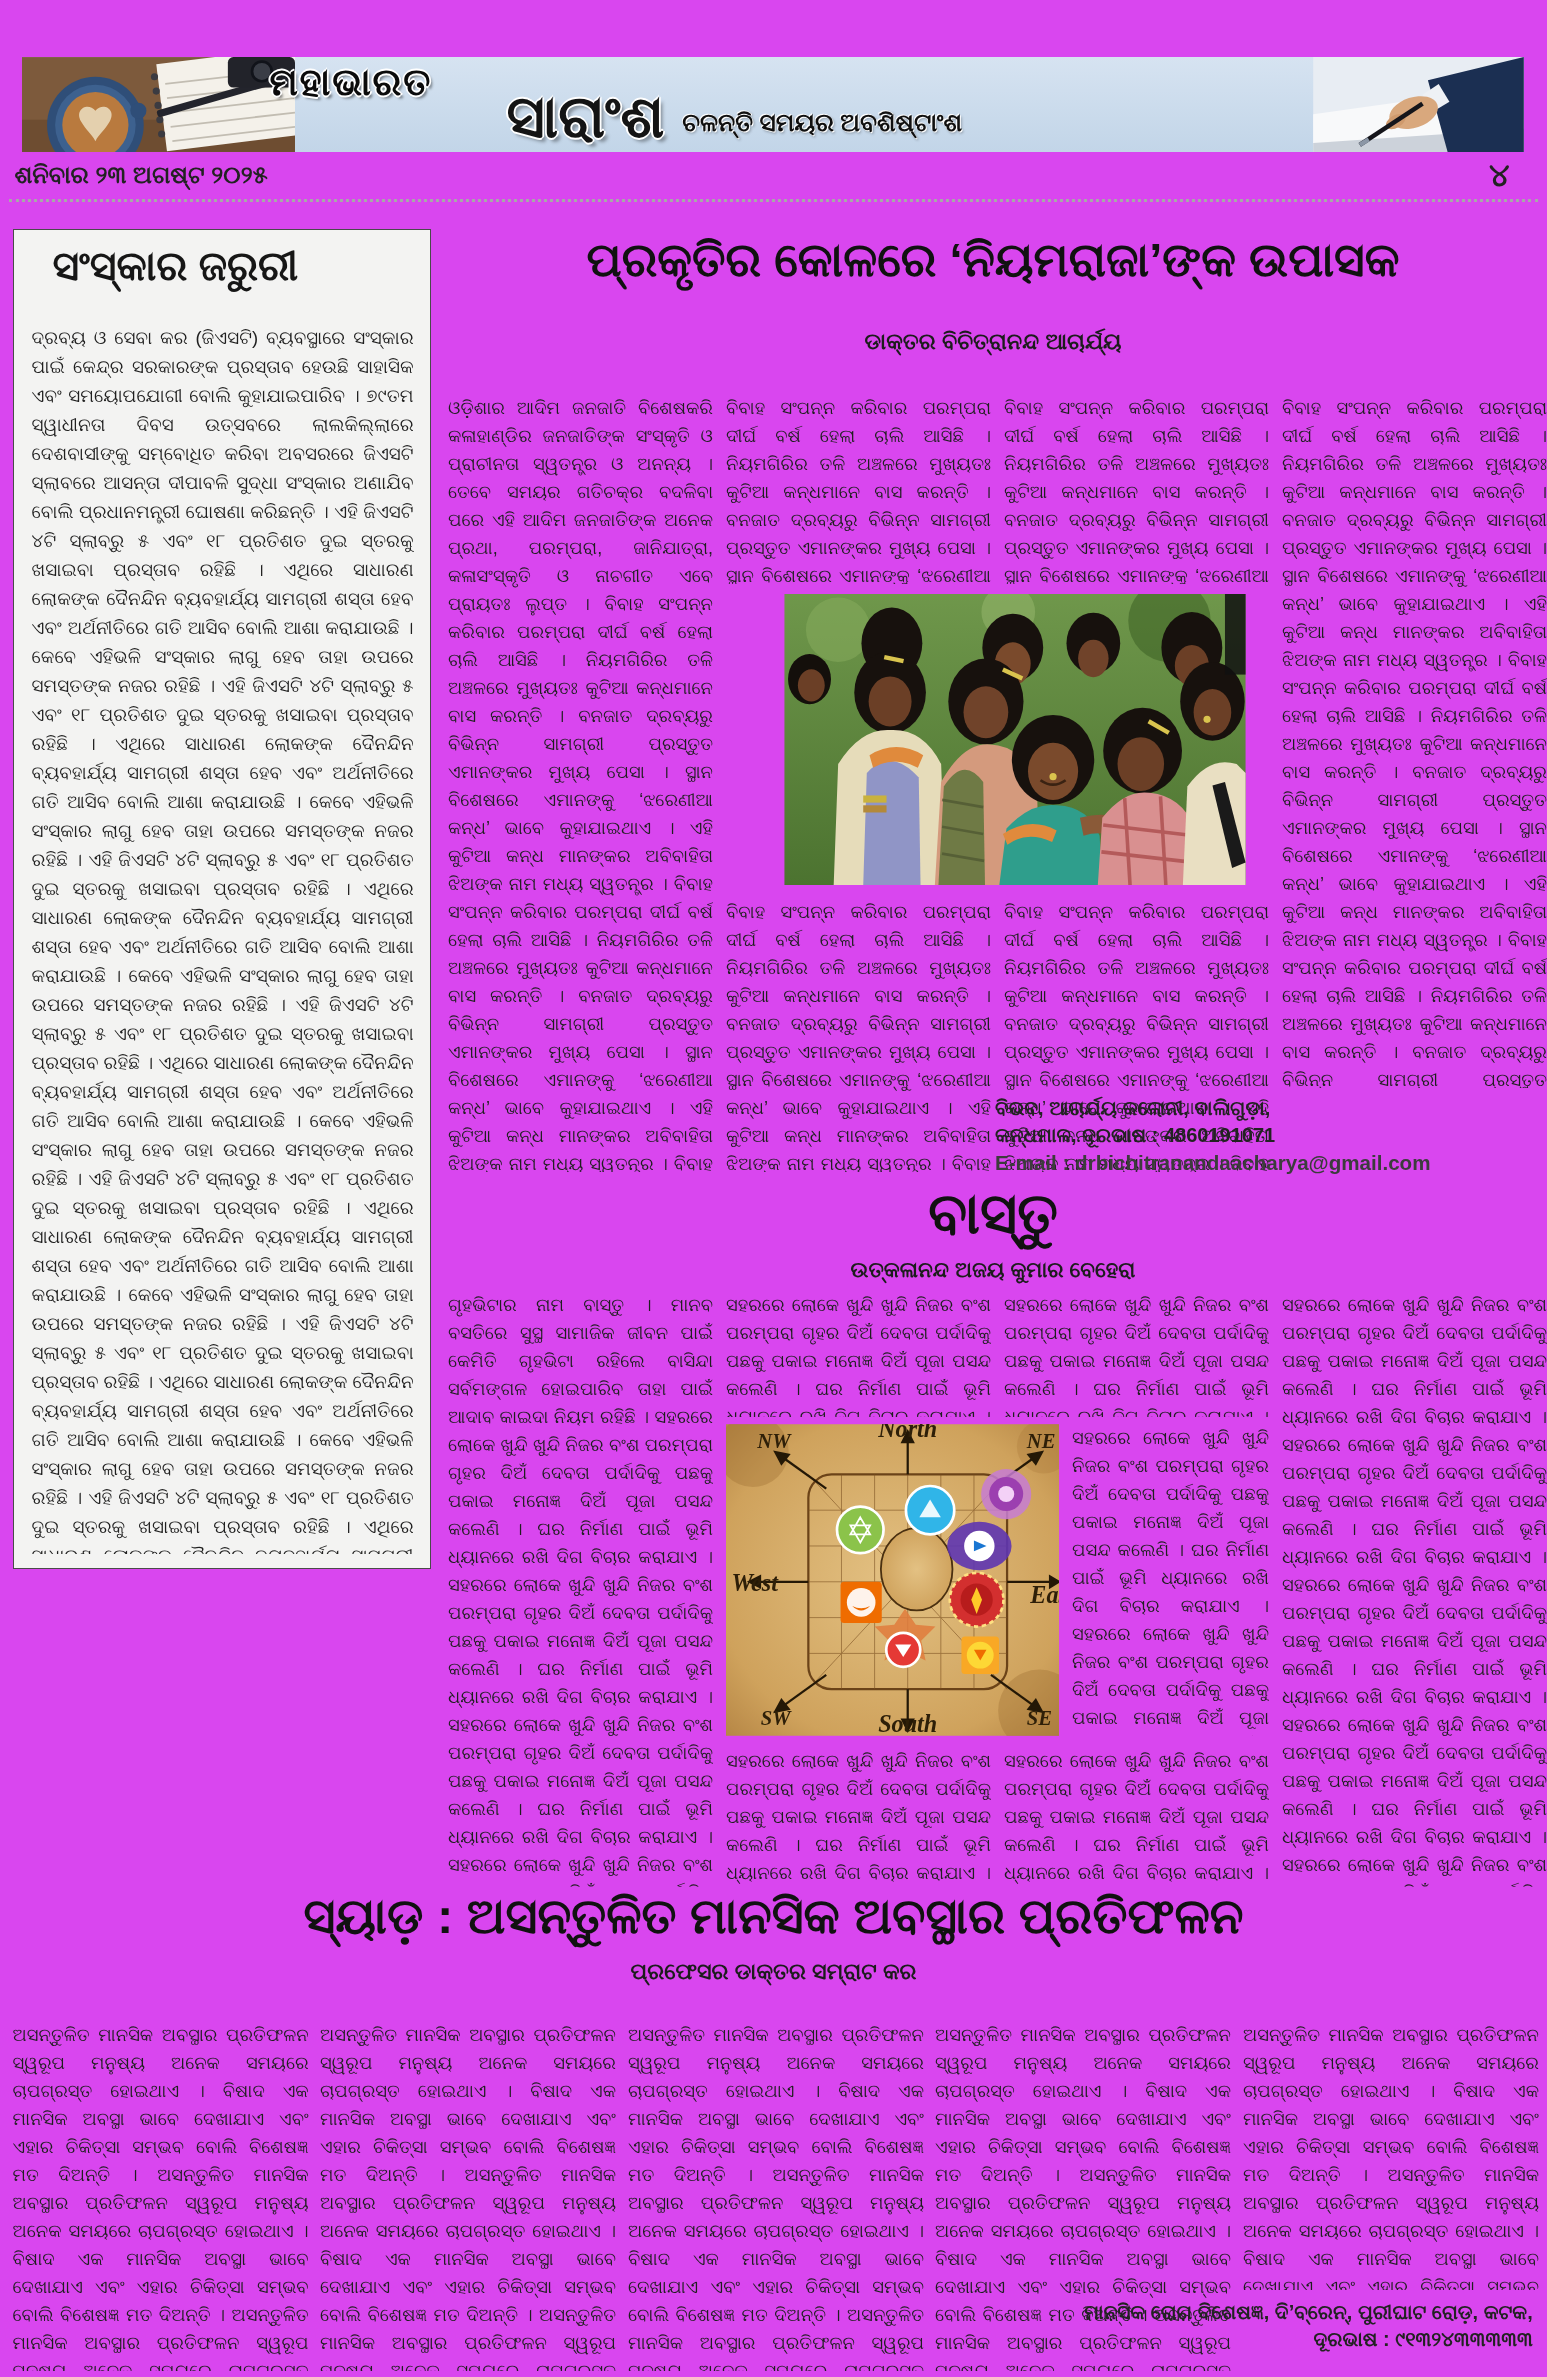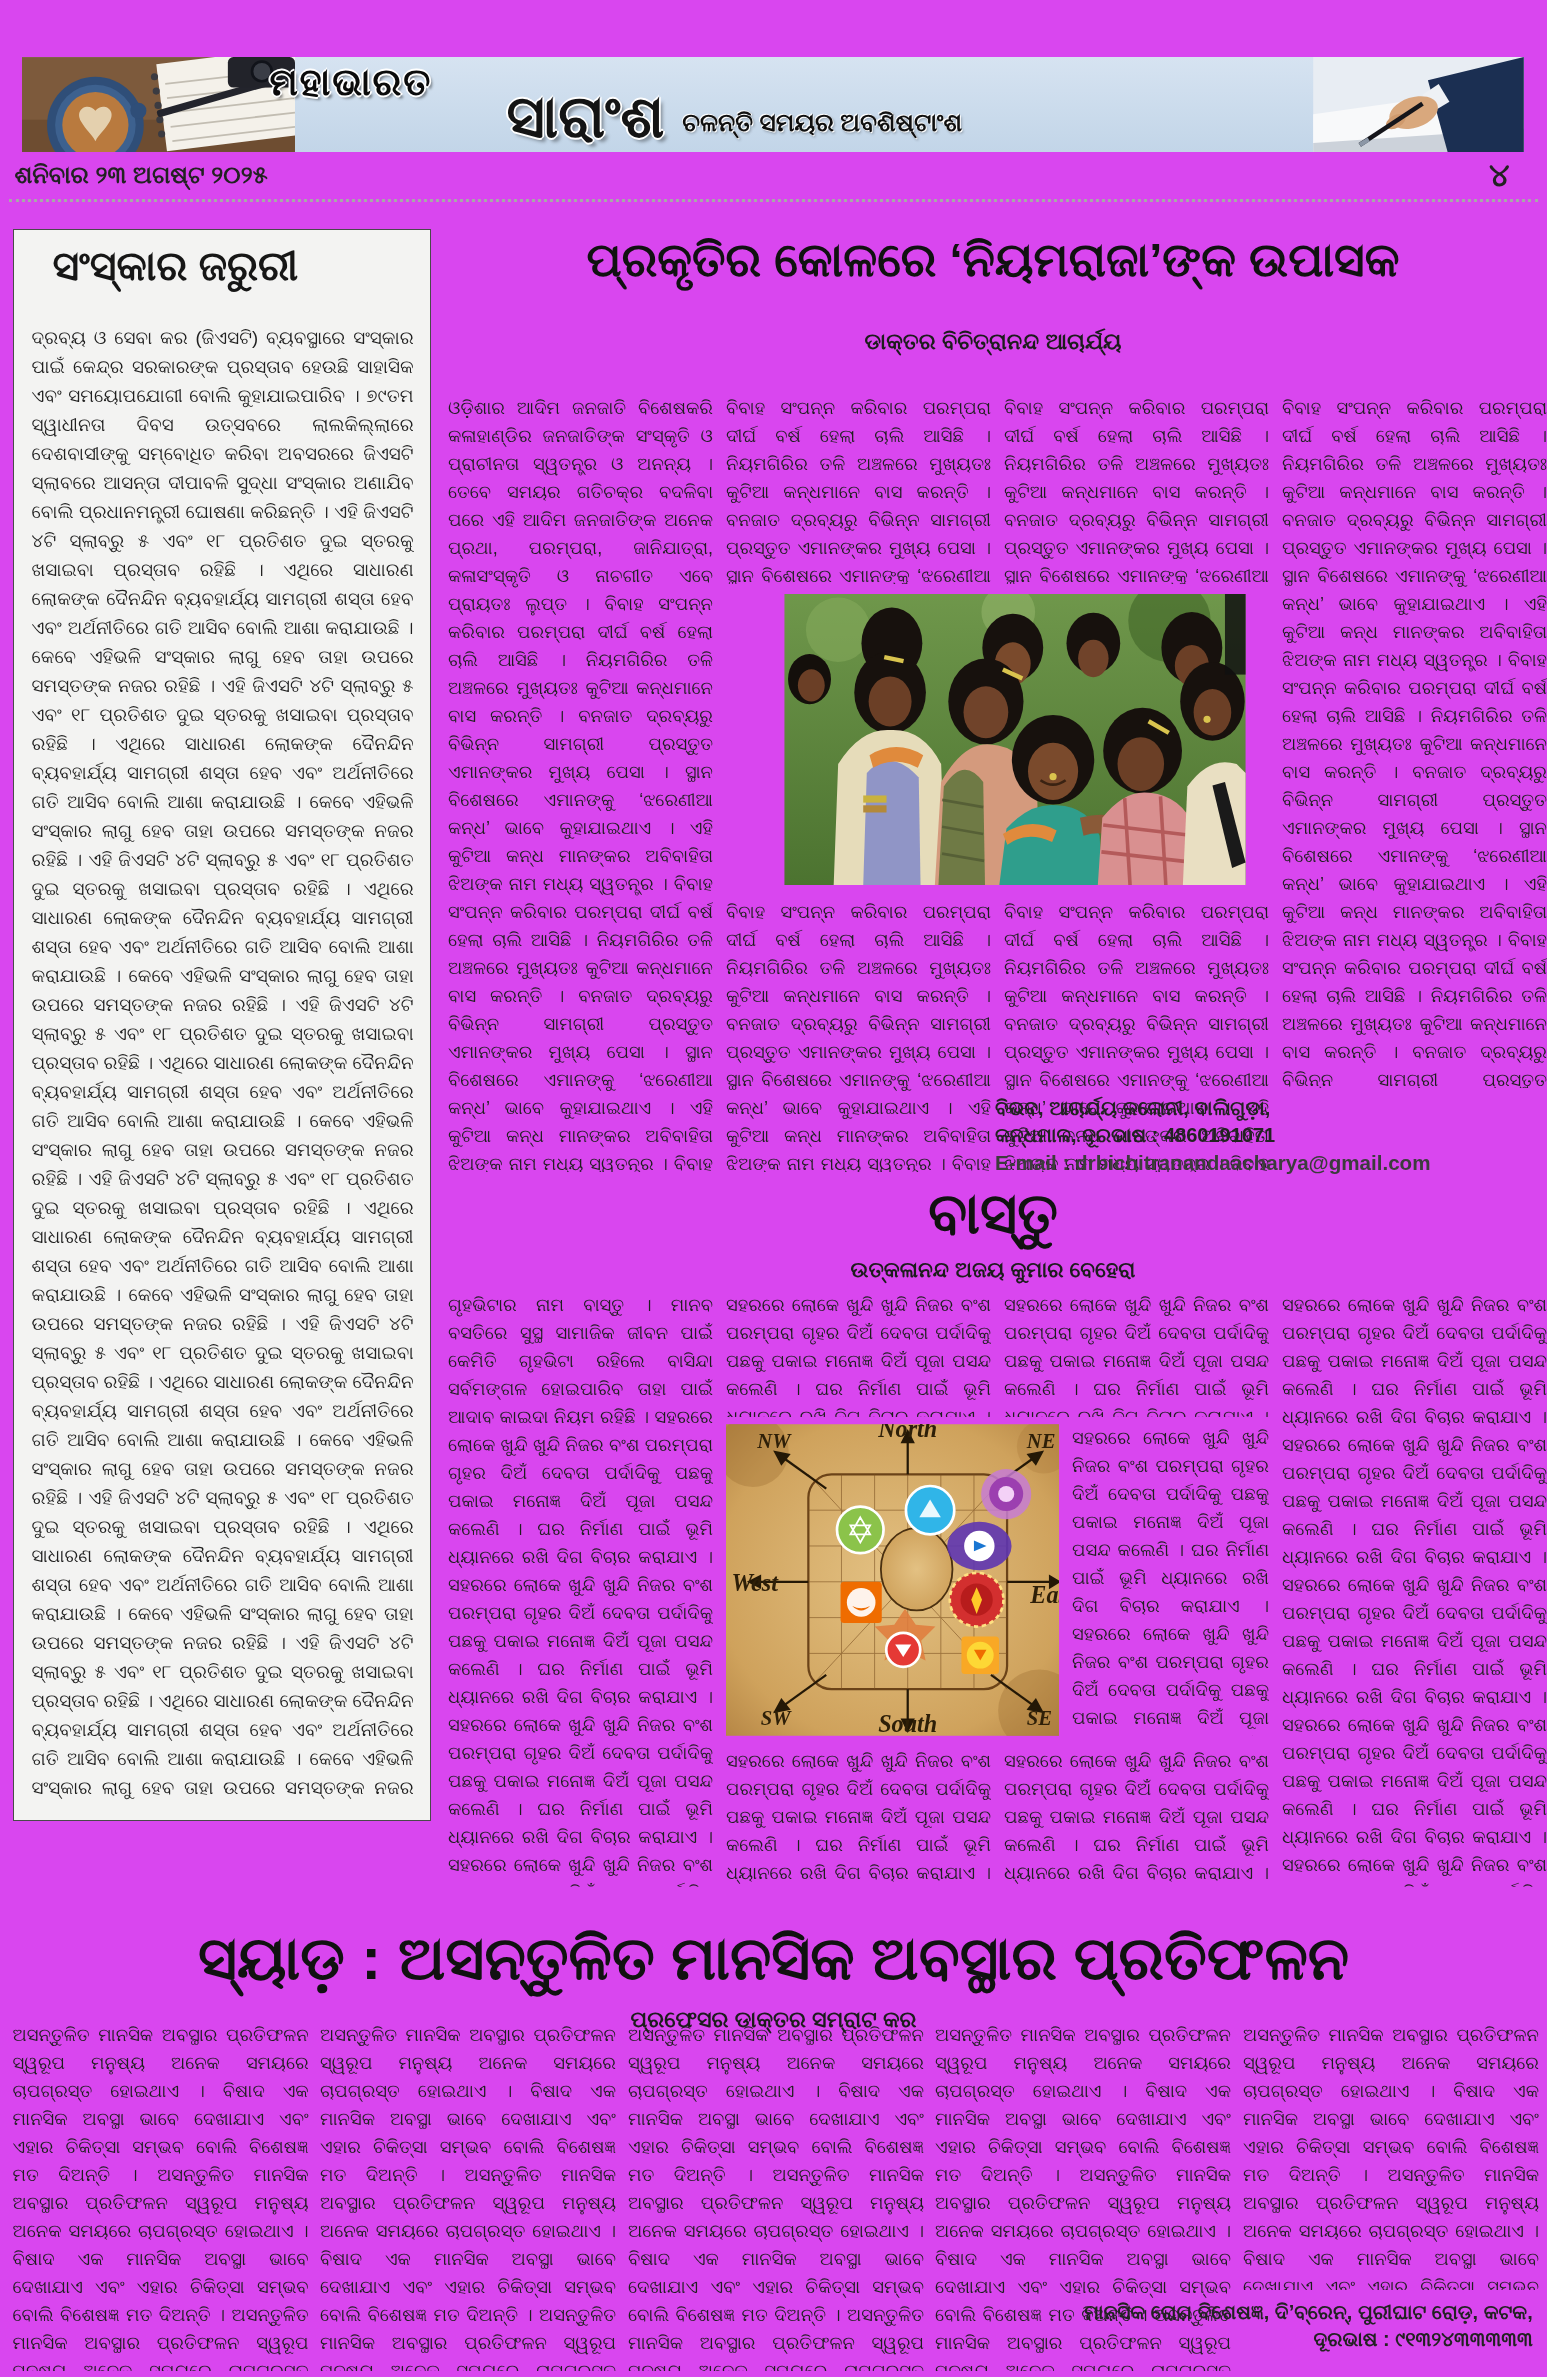--- a/index.html
+++ b/index.html
@@ -25,21 +25,21 @@
   .date-text{position:absolute;left:1.8px;top:0;font-size:24px;font-weight:700;color:#222;}
   .page-num{position:absolute;right:25px;top:-3.6px;font-size:32px;font-weight:700;color:#222;}
   .dotline{position:absolute;left:9px;right:9px;top:199px;border-top:3.6px dotted #a8a8a8;}
 
   
   .headline{margin:0;text-align:center;font-weight:700;color:#111;}
   .byline{margin:0;text-align:center;font-weight:700;color:#1c1c1c;}
   .col{position:absolute;overflow:hidden;text-align:justify;font-size:18px;line-height:28px;color:#1f1f1f;}
 
   
-  .editorial{position:absolute;left:12.6px;top:229px;width:418px;height:1592px;
+  .editorial{position:absolute;left:12.6px;top:229px;width:418px;height:1340px;
              background:#f3f3f2;border:1.8px solid #4a4a4a;box-sizing:border-box;}
   .editorial h2{margin:12.6px 0 5.4px 39px;font-size:41px;font-weight:700;color:#161616;}
   .editorial .ed-body{position:absolute;left:18px;right:16px;top:93px;bottom:14.3px;
              overflow:hidden;text-align:justify;font-size:18.4px;line-height:29px;color:#1f1f1f;}
 
   
   .main-article{position:absolute;left:439px;top:231px;width:1108px;height:943px;}
   .main-article .headline{font-size:47px;line-height:1.25;}
   .main-article .byline{margin-top:39px;font-size:22.4px;}
   .photo{position:absolute;left:345px;top:363px;width:462px;height:291px;}
@@ -48,21 +48,21 @@
   .sig-email{font-weight:700;color:#3c3c3c;font-size:20.6px;}
 
   
   .vastu{position:absolute;left:439px;top:1180px;width:1108px;height:708px;}
   .vastu .headline{font-size:57px;}
   .vastu .byline{margin-top:10.8px;font-size:21.5px;}
   .diagram{position:absolute;left:287px;top:244px;width:333px;height:312px;}
 
   
   .bottom-article{position:absolute;left:0;top:1888px;width:1547px;height:489px;}
-  .bottom-article .headline{font-size:60px;margin-top:36px;}
+  .bottom-article .headline{font-size:49px;}
   .bottom-article .byline{margin-top:12.6px;font-size:22.4px;}
   .bottom-sig{position:absolute;right:14.3px;top:411px;width:466px;text-align:right;
               font-size:20px;line-height:27px;font-weight:700;color:#222;}
 </style>
 </head>
 <body>
 
 <div class="page">
 
   <div class="masthead">

